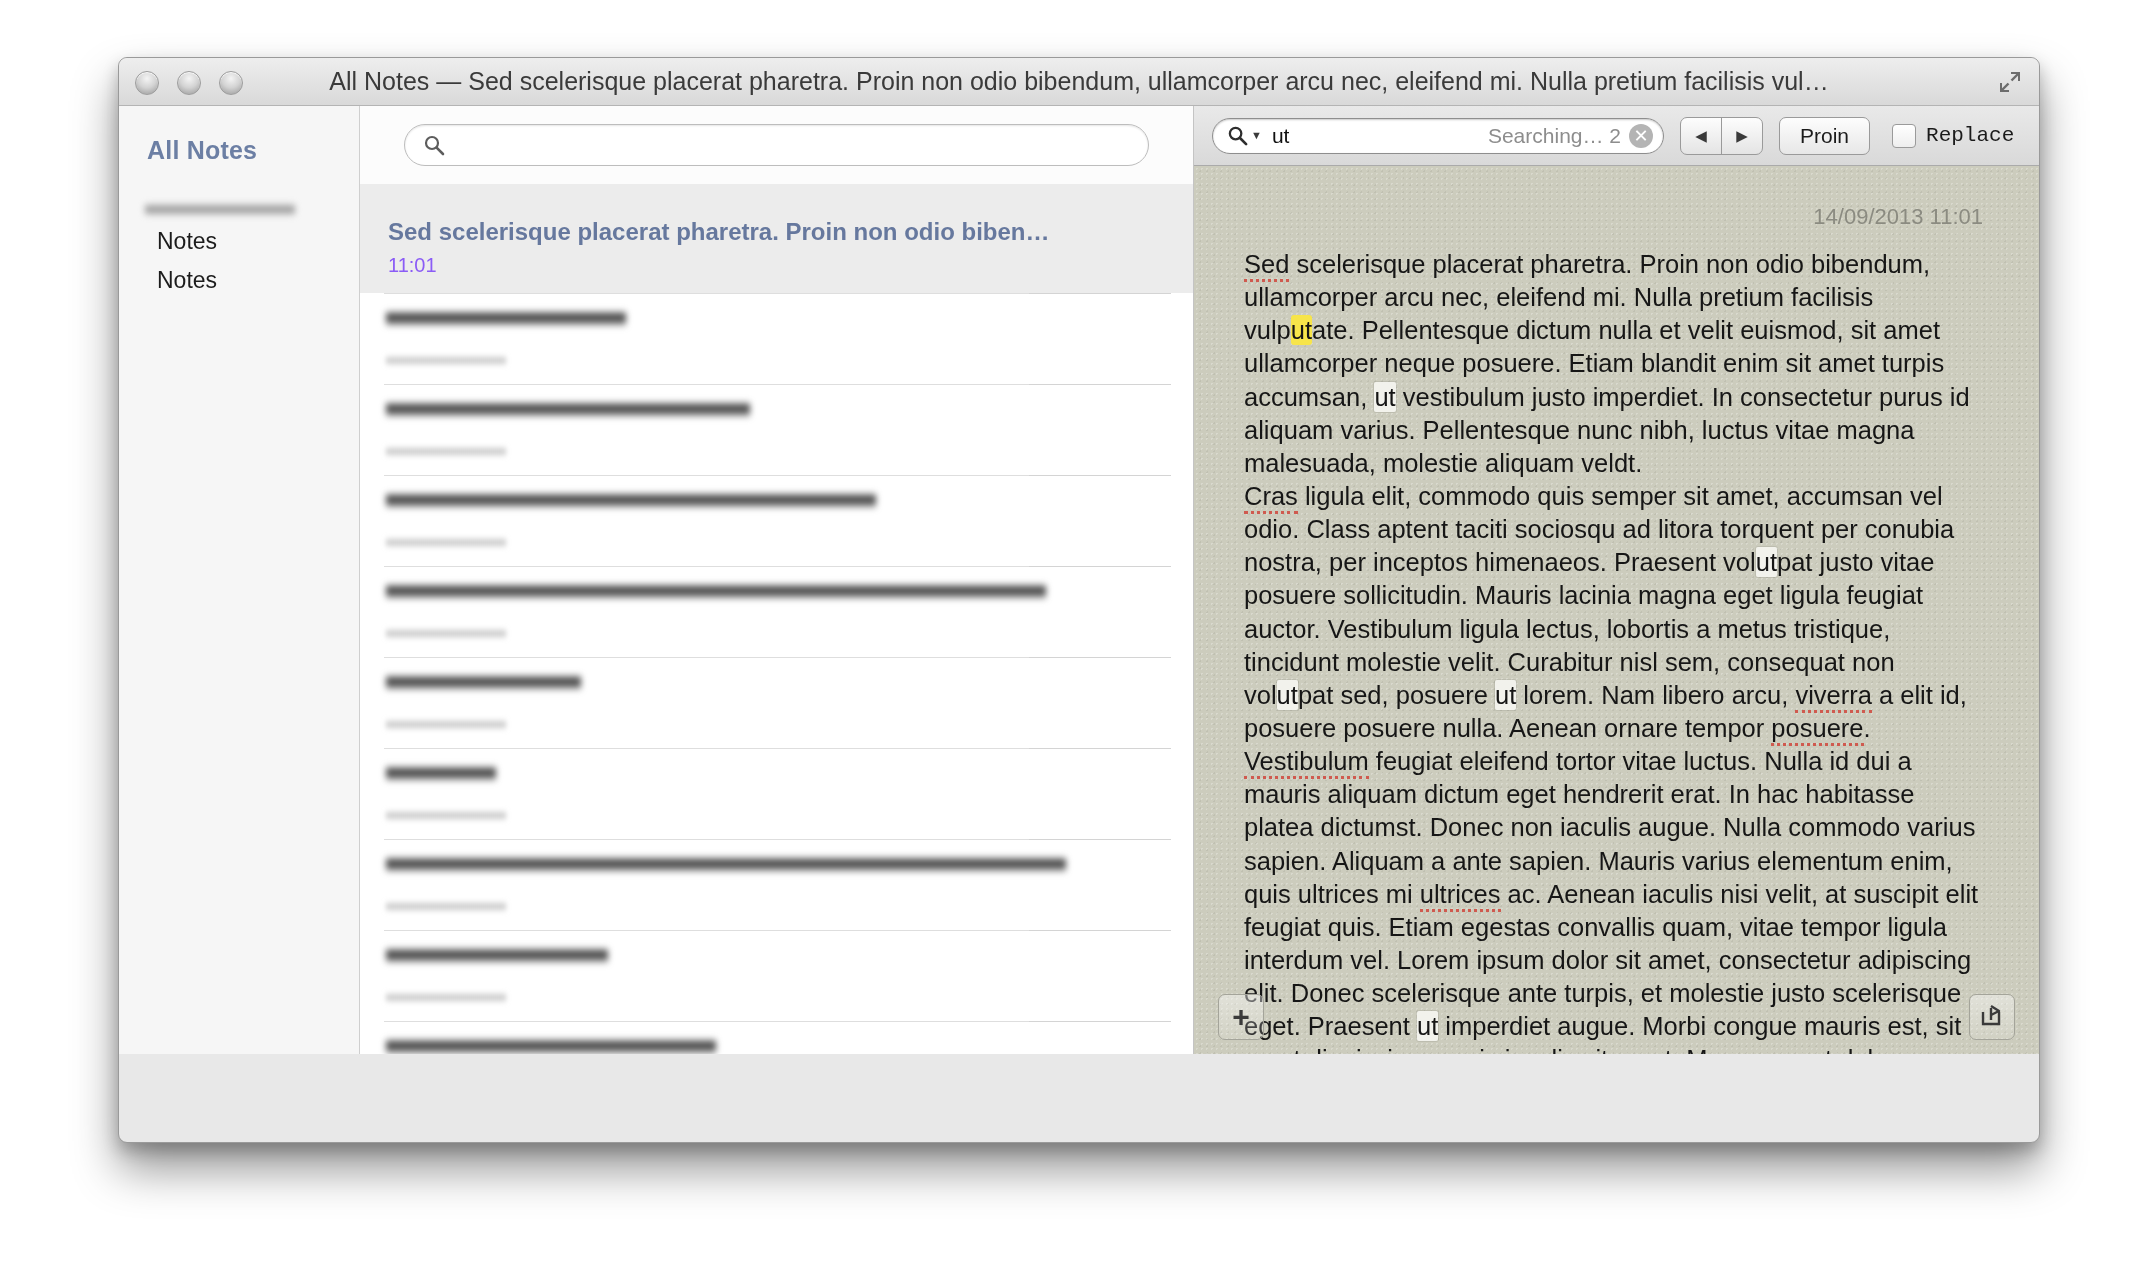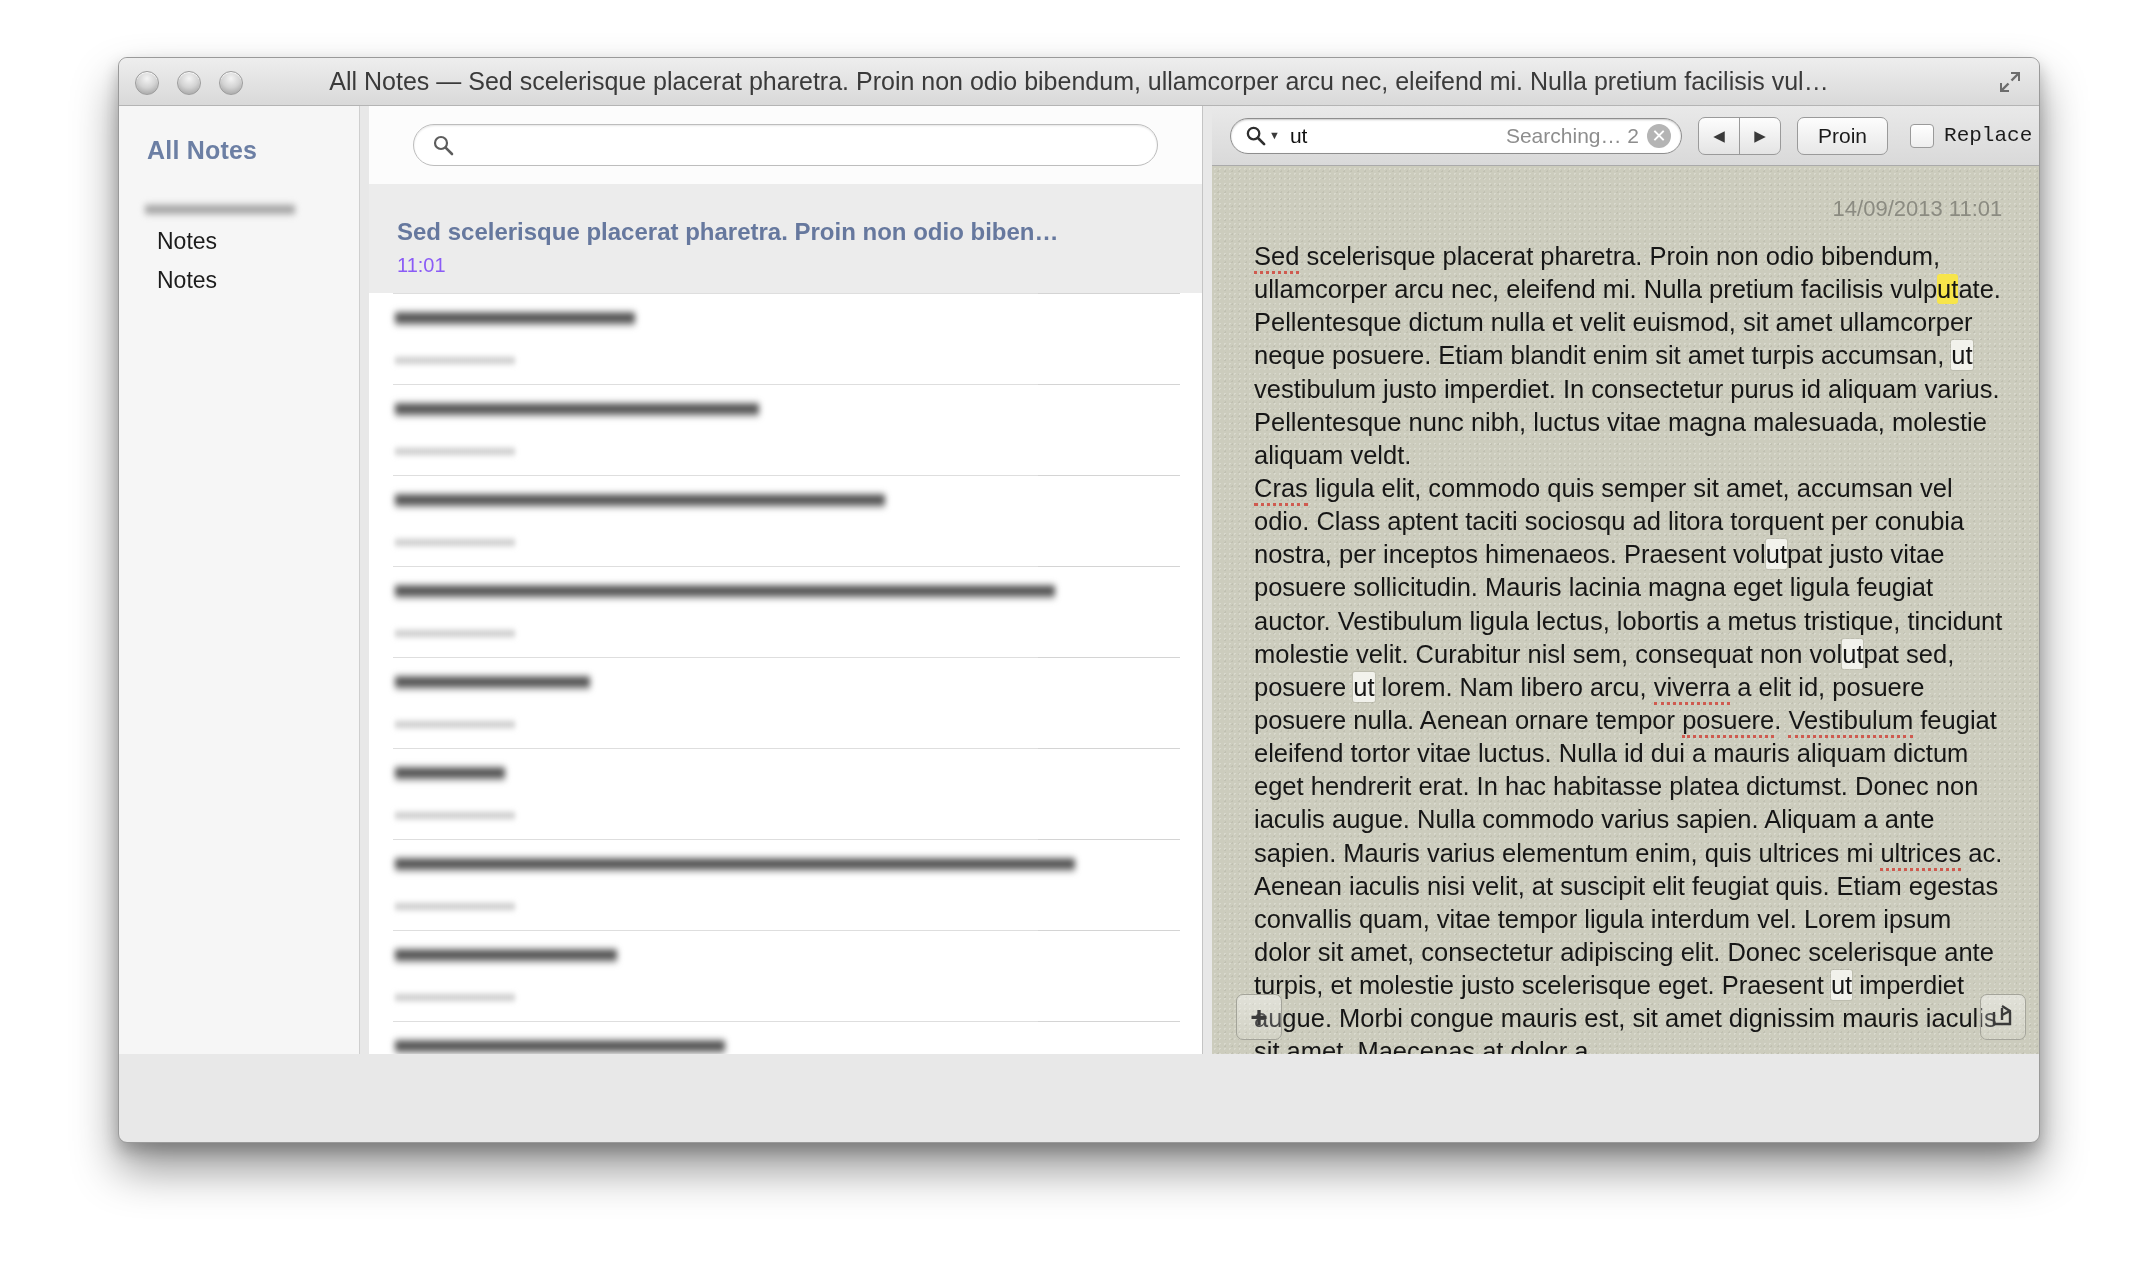--- a/index.html
+++ b/index.html
@@ -41,21 +41,21 @@
     font-size:25px;color:#3a3a3a;
     padding:0 120px;white-space:nowrap;overflow:hidden;text-overflow:ellipsis;
     font-family:"Liberation Sans",sans-serif;
   }
   .fullscreen-btn{
     position:absolute;right:16px;top:11px;width:26px;height:26px;
     color:#6d6d6d;
   }
 
   
-  .panes{position:relative;height:948px;display:flex;gap:9px;}
+  .panes{position:relative;height:948px;display:flex;}
 
   
   .sidebar{
     width:240px;flex:0 0 240px;
     background:#f6f6f6;
     border-right:1px solid #cfcfcf;
     padding-top:24px;
     position:relative;
   }
   .sb-allnotes{
@@ -160,21 +160,21 @@
   .replace-lbl{font-size:21px;color:#1b1b1b;}
 
   .paper{
     position:absolute;left:0;right:0;top:60px;bottom:0;
     background:#ccccbd;
     background-image:
       radial-gradient(rgba(255,255,255,.25) 1px,transparent 1px),
       radial-gradient(rgba(140,140,125,.18) 1px,transparent 1px);
     background-size:5px 5px,7px 7px;
     background-position:0 0,3px 2px;
-    padding:4px;
+    padding:12px;
     overflow:hidden;
   }
   .note-date{
     text-align:right;font-size:22px;color:#8b8b81;
     padding:26px 44px 0 0;
   }
   .note-body{
     padding:18px 40px 0 38px;
     font-size:25.5px;line-height:1.30;color:#161616;
     font-family:Liberation Sans, sans-serif;

